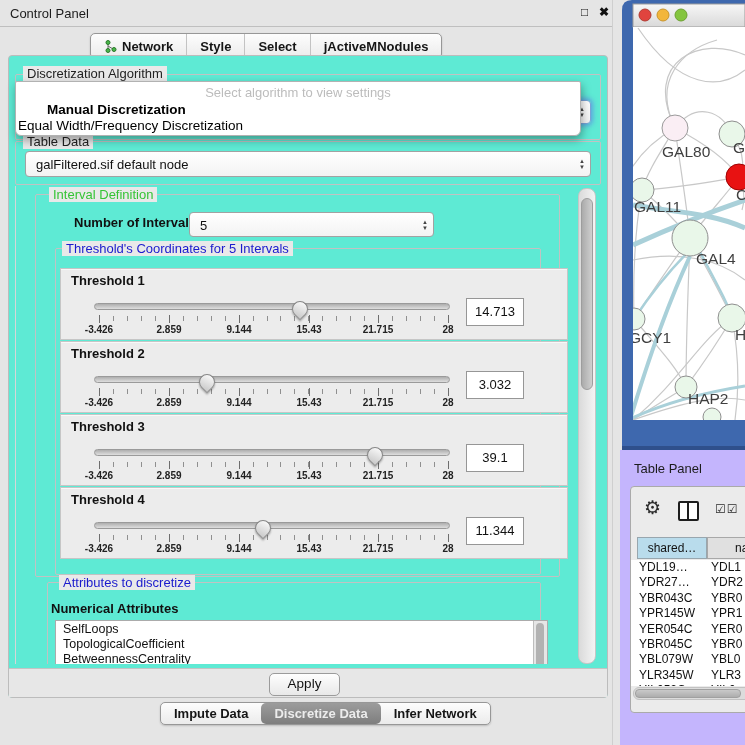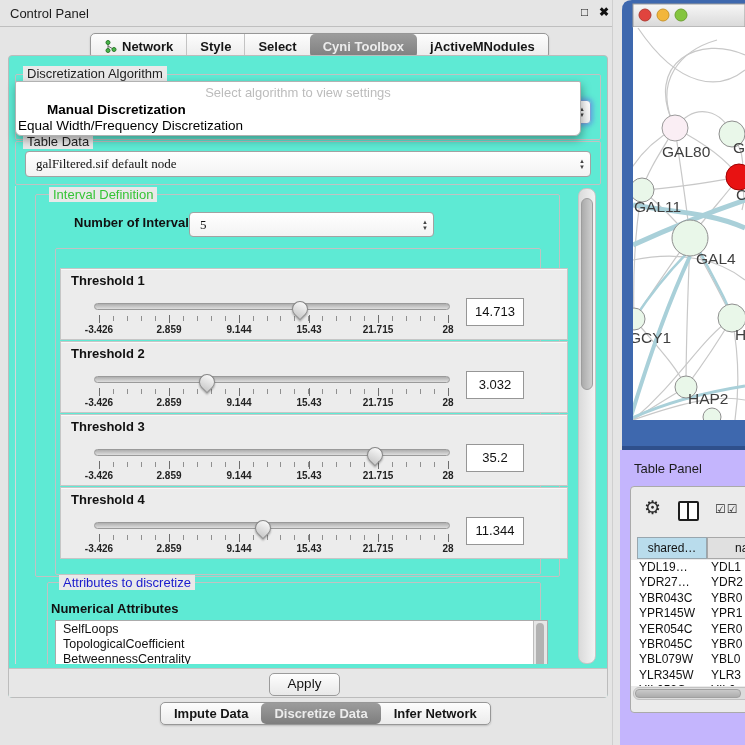--- a/index.html
+++ b/index.html
@@ -24,21 +24,21 @@
   
   .cyni{position:absolute;left:8px;top:55px;width:598px;height:641px;background:#5eead4;
         border:1px solid #bcbcbc;border-radius:4px;}
   .group{position:absolute;border:1px solid #c2c2c2;border-radius:2px;}
   .group-title{position:absolute;font-size:13px;background:#e9e9e9;padding:0 4px;white-space:nowrap;}
   .g-black{color:#222;}
   .g-green{color:#35c435;}
   .g-blue{color:#1a1acd;}
   .combo{position:absolute;background:linear-gradient(#ffffff,#f3f3f3);border:1px solid #a2a2a2;
          border-radius:4px;font-size:13px;color:#111;}
-  .combo .val{position:absolute;left:10px;top:50%;transform:translateY(-50%);white-space:nowrap;font-family:Liberation Serif, serif;}
+  .combo .val{position:absolute;left:10px;top:50%;transform:translateY(-50%);white-space:nowrap;}
   .stepper{position:absolute;right:5px;top:50%;transform:translateY(-50%);display:flex;flex-direction:column;
            line-height:6px;font-size:6px;color:#444;text-align:center;}
   .algo-combo{box-shadow:0 0 5px 2px rgba(95,150,225,.85);border-color:#7aa4d8;}
   
   .popup{position:absolute;left:6px;top:25px;width:564px;height:53px;background:#ffffff;
          border:1px solid #b2b2b2;border-radius:2px 2px 6px 6px;box-shadow:1px 4px 10px rgba(0,0,0,.35);z-index:30;}
   .popup .hint{position:absolute;left:0;right:0;top:3px;text-align:center;font-size:13px;color:#bcbcbc;}
   .popup .item1{position:absolute;left:2px;top:20px;font-size:13.5px;font-weight:bold;color:#000;padding-left:29px;}
   .popup .item2{position:absolute;left:2px;top:36px;font-size:13.5px;color:#000;}
   
@@ -117,23 +117,20 @@
         <circle cx="10" cy="9.5" r="2" fill="#49b749" stroke="#2c7a2c"></circle>
       </svg>
       <span>Network</span>
     </div>
     <div class="tab">
         <span>Style</span>
       </div>
     <div class="tab">
         <span>Select</span>
       </div>
-    <div class="tab selected">
-        <span>Cyni Toolbox</span>
-      </div>
     <div class="tab">
         <span>jActiveMNodules</span>
       </div>
   </div>
 
   <div class="cyni">
 
     <div class="group" style="left:6px;top:18px;width:584px;height:64px;"></div>
     <div class="group-title g-black" style="left:14px;top:10px;">Discretization Algorithm</div>
     <div class="combo algo-combo" style="left:16px;top:44px;width:564px;height:22px;">
@@ -158,20 +155,21 @@
       <div class="group" style="left:19px;top:8px;width:523px;height:381px;"></div>
       <div class="group-title g-green" style="left:33px;top:1px;">Interval Definition</div>
 
       <div style="position:absolute;left:58px;top:29px;font-size:13px;font-weight:bold;">Number of Intervals</div>
       <div class="combo" style="left:173px;top:26px;width:243px;height:23px;">
         <span class="val">5</span>
         <span class="stepper">▲<br>▼</span>
       </div>
 
       <div class="group" style="left:39px;top:62px;width:484px;height:325px;"></div>
+      <div class="group-title g-blue" style="left:46px;top:55px;">Threshold's Coordinates for 5 Intervals</div>
 
       <div>
 
           <div class="th-panel" style="top: 82px;">
             <div class="th-label">Threshold 1</div>
             <div class="slider-track"></div>
             <div class="slider-thumb" style="left: 228.442px;"></div>
             <div class="ticks-minor"></div>
             <div class="maj" style="left:38px;"></div>
             <div class="maj" style="left:108px;"></div>
@@ -218,21 +216,21 @@
             <div class="maj" style="left:178px;"></div>
             <div class="maj" style="left:248px;"></div>
             <div class="maj" style="left:317px;"></div>
             <div class="maj" style="left:387px;"></div>
             <span class="tickl t0">-3.426</span>
             <span class="tickl t1">2.859</span>
             <span class="tickl t2">9.144</span>
             <span class="tickl t3">15.43</span>
             <span class="tickl t4">21.715</span>
             <span class="tickl t5">28</span>
-            <div class="th-value">35.2</div>
+            <div class="th-value">39.1</div>
           </div>
 
           <div class="th-panel" style="top: 301px;">
             <div class="th-label">Threshold 4</div>
             <div class="slider-track"></div>
             <div class="slider-thumb" style="left: 191.028px;"></div>
             <div class="ticks-minor"></div>
             <div class="maj" style="left:38px;"></div>
             <div class="maj" style="left:108px;"></div>
             <div class="maj" style="left:178px;"></div>

